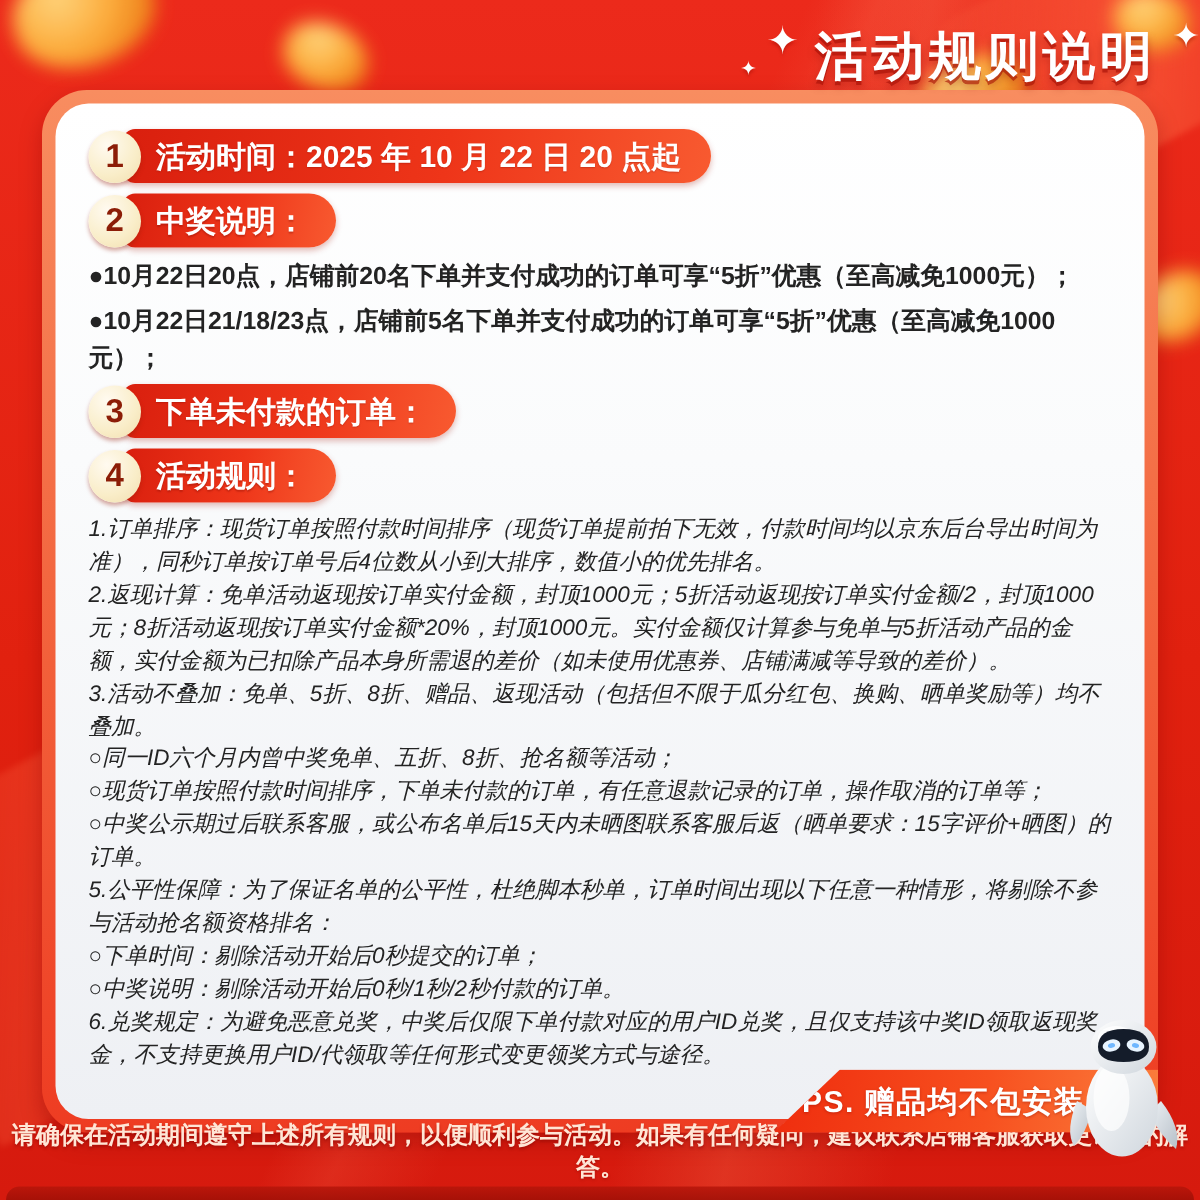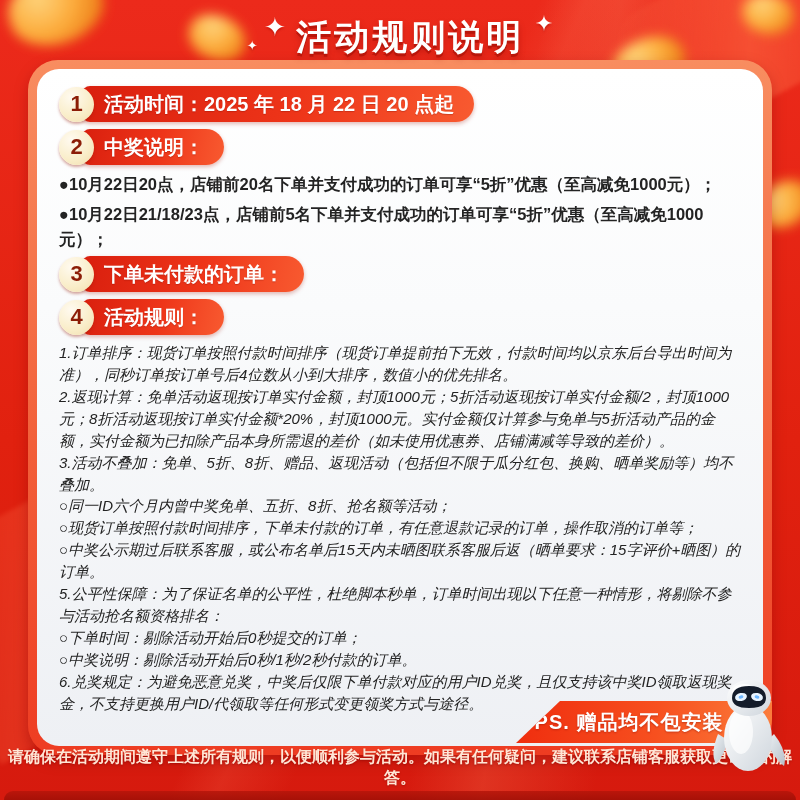--- a/index.html
+++ b/index.html
@@ -14,21 +14,21 @@
     background:radial-gradient(circle at 35% 30%,#ffdd82 0%,#fdb33e 45%,#f08a1e 75%,#e06c12 100%);}
   .c1{left:8px;top:-28px;width:96px;height:72px;transform:rotate(-18deg);border-radius:50%/46%;}
   .c2{left:188px;top:16px;width:58px;height:44px;transform:rotate(24deg);border-radius:50%/45%;}
   .c3{left:612px;top:38px;width:74px;height:52px;transform:rotate(-20deg);border-radius:50%/46%;}
   .c4{left:742px;top:-6px;width:52px;height:40px;transform:rotate(12deg);}
   .c5{left:756px;top:182px;width:58px;height:44px;transform:rotate(-30deg);}
   .streak{position:absolute;filter:blur(2px);background:linear-gradient(120deg,rgba(255,90,60,.0),rgba(255,110,70,.55),rgba(255,90,60,0));transform:rotate(-28deg);}
   .s1{left:620px;top:-40px;width:260px;height:140px;border-radius:40px;}
   .s2{left:-60px;top:520px;width:160px;height:220px;opacity:.5;}
   
-  .header{position:absolute;top:14px;left:0;width:100%;text-align:center;z-index:3;color:#fff;}
+  .header{position:absolute;top:14px;left:0;width:100%;text-align:right;z-index:3;color:#fff;}
   .header h1{display:inline-block;margin:0;font-size:35px;font-weight:900;letter-spacing:3px;
     text-shadow:0 3px 0 rgba(165,15,5,.6),0 4px 6px rgba(120,0,0,.35);vertical-align:middle;}
   .sparkle{color:#fff;text-shadow:0 2px 2px rgba(150,10,0,.4);vertical-align:middle;display:inline-block;}
   .sp-big-left{font-size:26px;transform:translateY(-10px);margin-right:6px;}
   .sp-small-left{font-size:13px;transform:translateY(8px);margin-right:2px;}
   .sp-right{font-size:22px;transform:translateY(-14px);margin-left:6px;}
   
   .card-ring{position:absolute;left:28px;right:28px;top:60px;height:695px;border-radius:30px;z-index:2;
     background:linear-gradient(180deg,#f88d60 0%,#f2603a 55%,#ee3c22 100%);
     box-shadow:0 6px 14px rgba(130,5,0,.35);padding:9px;box-sizing:border-box;}
@@ -46,21 +46,21 @@
     border-radius:8px 18px 18px 8px;position:relative;
     background:linear-gradient(100deg,#d91f0e 0%,#ee3519 55%,#f85a30 100%);
     color:#fff;font-weight:bold;font-size:20px;box-shadow:0 2px 4px rgba(160,20,5,.3);
     text-shadow:0 1px 1px rgba(120,10,0,.3);}
   .pill::before{content:"";position:absolute;left:0;top:-4px;width:14px;height:14px;
     background:#f8885a;transform:rotate(45deg);z-index:-1;border-radius:2px;}
   
   .bullet{margin:5px 0 3px 0;font-size:16.5px;line-height:1.5;color:#232323;font-weight:600;}
   .rule{margin:0;font-size:15px;line-height:1.46;color:#232323;font-weight:500;font-style:italic;}
   
-  .ps-ribbon{position:absolute;right:28px;bottom:57px;height:42px;width:256px;z-index:4;
+  .ps-ribbon{position:absolute;right:28px;bottom:45px;height:42px;width:256px;z-index:4;
     display:flex;align-items:center;justify-content:center;
     color:#fff;font-size:20px;font-weight:bold;letter-spacing:1px;
     background:linear-gradient(95deg,#ef2d0e 0%,#f7501f 55%,#fb7d3c 100%);
     border-radius:4px 0 24px 0;
     clip-path:polygon(44px 0,100% 0,100% 100%,0 100%);
     padding-right:30px;box-sizing:border-box;text-shadow:0 1px 2px rgba(130,10,0,.4);}
   .robot{position:absolute;right:8px;bottom:26px;z-index:5;}
   
   .footer{position:absolute;left:0;right:0;bottom:11px;text-align:center;z-index:3;
     color:#ffe6d6;font-size:16px;font-weight:bold;text-shadow:0 1px 2px rgba(120,0,0,.45);}
@@ -85,21 +85,21 @@
     <span class="sparkle sp-big-left">✦</span>
     <h1>活动规则说明</h1>
     <span class="sparkle sp-right">✦</span>
   </div>
 
   <div class="card-ring">
     <div class="card" id="card">
         <section class="sec">
           <div class="sec-head">
             <span class="num-circle">1</span>
-            <span class="pill">活动时间：2025 年 18 月 22 日 20 点起</span>
+            <span class="pill">活动时间：2025 年 10 月 22 日 20 点起</span>
           </div>
         </section>
         <section class="sec">
           <div class="sec-head">
             <span class="num-circle">2</span>
             <span class="pill">中奖说明：</span>
           </div>
           <p class="bullet">●10月22日20点，店铺前20名下单并支付成功的订单可享“5折”优惠（至高减免1000元）；</p>
           <p class="bullet">●10月22日21/18/23点，店铺前5名下单并支付成功的订单可享“5折”优惠（至高减免1000元）；</p>
         </section>

